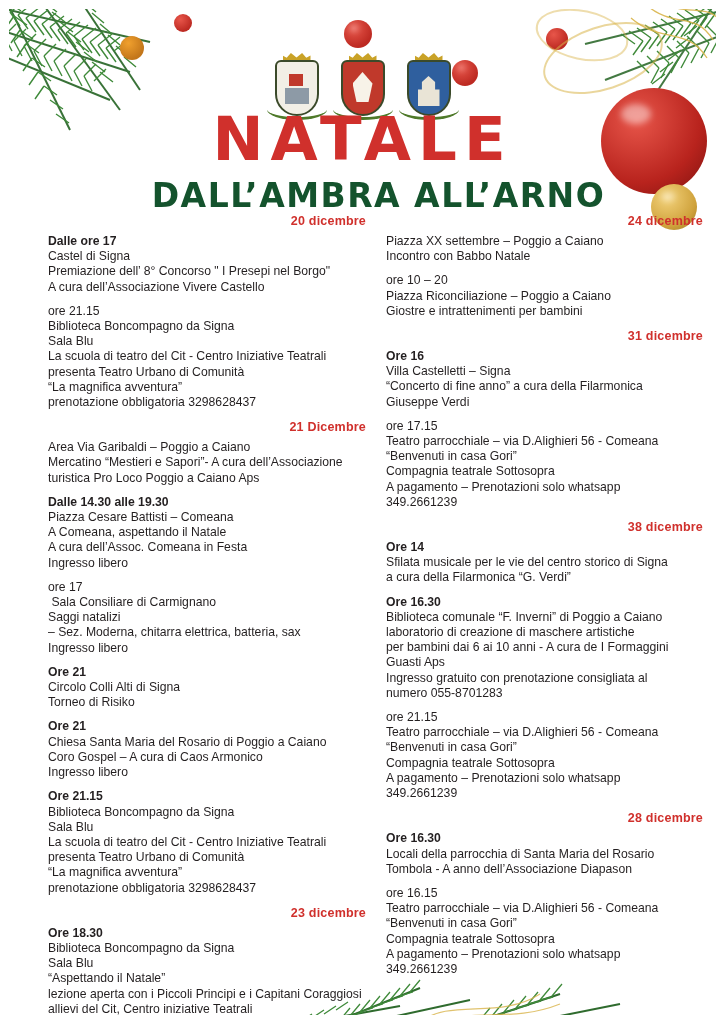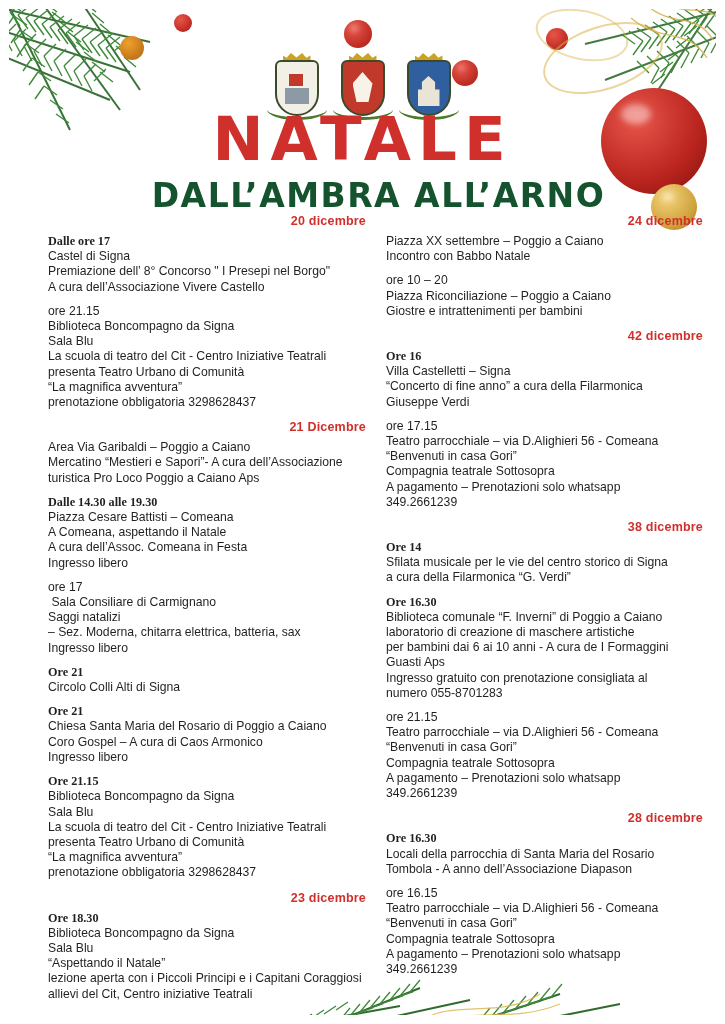--- a/index.html
+++ b/index.html
@@ -173,21 +173,20 @@
     margin: 0 0 9px 0;
     padding-left: 8px;
   }
   .event .line {
     font-size: 12.2px;
     line-height: 15.2px;
     white-space: pre-wrap;
   }
   .event .line.strong {
     font-weight: bold;
-    font-family: Liberation Serif, serif;
   }
 
   
   .bottom-band {
     position: absolute;
     left: 0;
     bottom: 0;
     width: 725px;
     height: 70px;
     z-index: 2;
@@ -321,20 +320,21 @@
         <div class="event">
           <div class="line">ore 17</div>
           <div class="line"> Sala Consiliare di Carmignano</div>
           <div class="line">Saggi natalizi</div>
           <div class="line">– Sez. Moderna, chitarra elettrica, batteria, sax</div>
           <div class="line">Ingresso libero</div>
         </div>
         <div class="event">
           <div class="line strong">Ore 21</div>
           <div class="line">Circolo Colli Alti di Signa</div>
+          <div class="line">Torneo di Risiko</div>
         </div>
         <div class="event">
           <div class="line strong">Ore 21</div>
           <div class="line">Chiesa Santa Maria del Rosario di Poggio a Caiano</div>
           <div class="line">Coro Gospel – A cura di Caos Armonico</div>
           <div class="line">Ingresso libero</div>
         </div>
         <div class="event">
           <div class="line strong">Ore 21.15</div>
           <div class="line">Biblioteca Boncompagno da Signa</div>
@@ -358,21 +358,21 @@
         <div class="day-head">24 dicembre</div>
         <div class="event">
           <div class="line">Piazza XX settembre – Poggio a Caiano</div>
           <div class="line">Incontro con Babbo Natale</div>
         </div>
         <div class="event">
           <div class="line">ore 10 – 20</div>
           <div class="line">Piazza Riconciliazione – Poggio a Caiano</div>
           <div class="line">Giostre e intrattenimenti per bambini</div>
         </div>
-        <div class="day-head">42 dicembre</div>
+        <div class="day-head">31 dicembre</div>
         <div class="event">
           <div class="line strong">Ore 16</div>
           <div class="line">Villa Castelletti – Signa</div>
           <div class="line">“Concerto di fine anno” a cura della Filarmonica</div>
           <div class="line">Giuseppe Verdi</div>
         </div>
         <div class="event">
           <div class="line">ore 17.15</div>
           <div class="line">Teatro parrocchiale – via D.Alighieri 56 - Comeana</div>
           <div class="line">“Benvenuti in casa Gori”</div>

